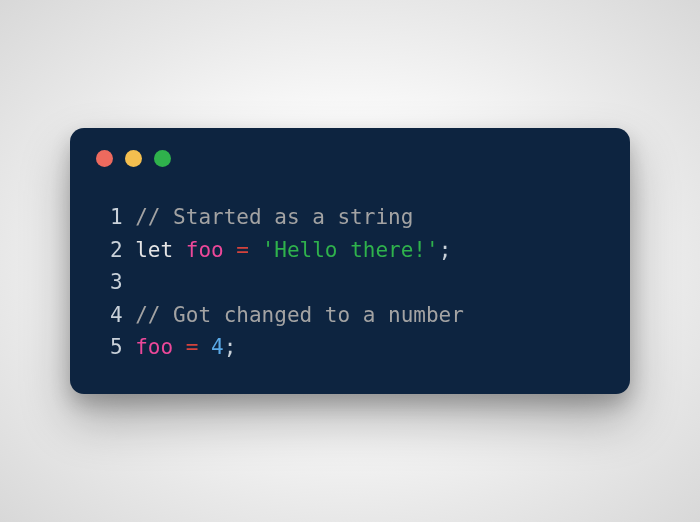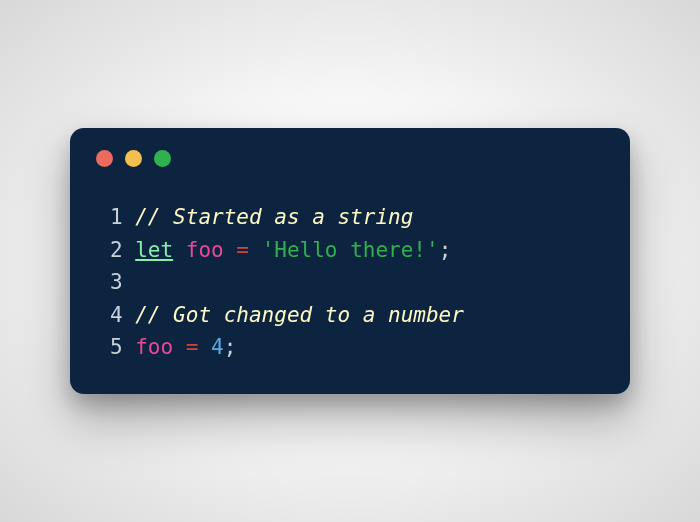--- a/index.html
+++ b/index.html
@@ -35,22 +35,22 @@
     white-space: pre;
   }
   .line { display: flex; }
   .ln {
     color: #c9d1d9;
     width: 2.1ch;
     text-align: right;
     margin-right: 1ch;
     user-select: none;
   }
-  .c-comment { color: #fef9c3; font-style: italic; }
-  .c-keyword { color: #86efac; text-decoration: underline; }
+  .c-comment { color: #a3a3a3; }
+  .c-keyword { color: #e5e5e5; }
   .c-ident   { color: #ec4899; }
   .c-op      { color: #d4433c; }
   .c-string  { color: #2fb24c; }
   .c-number  { color: #5aa9e6; }
   .c-punct   { color: #c9d1d9; }
 </style>
 </head>
 <body>
 
 <div class="window">

